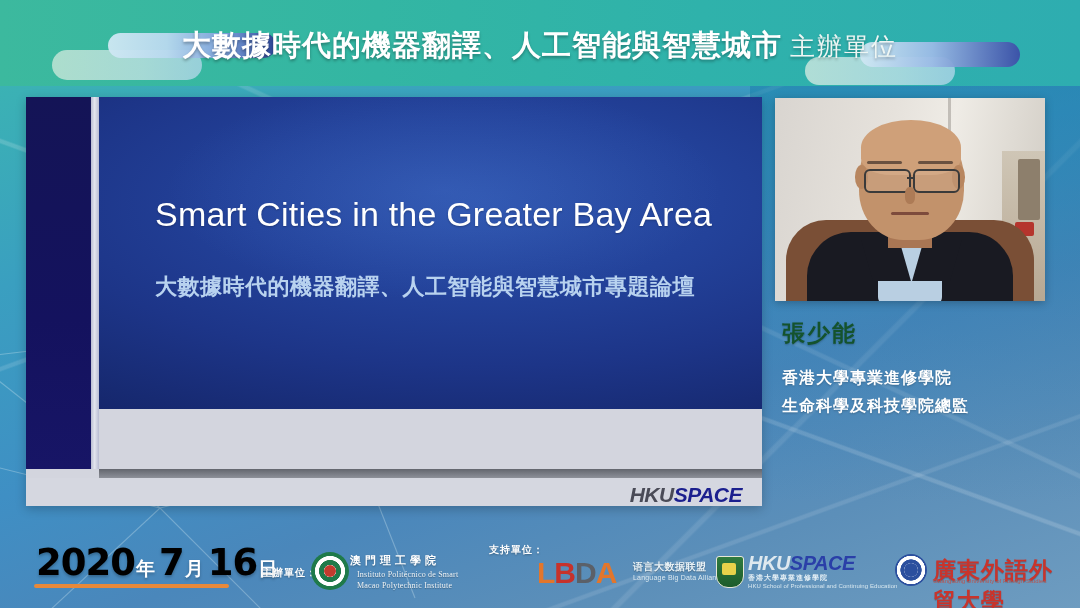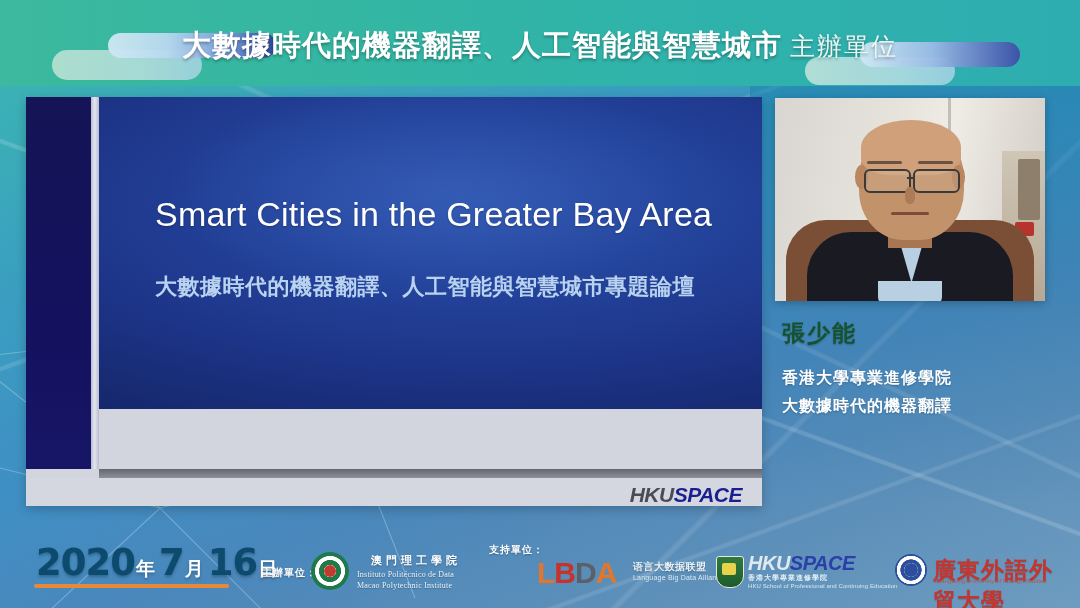--- a/index.html
+++ b/index.html
@@ -161,21 +161,21 @@
   .sp-line1{top:368px;}
   .sp-line2{top:396px;}
 
   
   .date{
     position:absolute;left:36px;top:541px;
     font-size:0;white-space:nowrap;
     font-family:"DejaVu Sans","Liberation Sans",sans-serif;
     text-shadow:0 2px 3px rgba(0,0,0,.25);
   }
-  .date .big{font-size:37px;font-weight:800;color:#0c4a6e;letter-spacing:-1px;}
+  .date .big{font-size:37px;font-weight:800;color:#000000;letter-spacing:-1px;}
   .date .unit{font-size:19px;font-weight:700;color:#fff;margin:0 4px 0 1px;}
   .date-underline{
     position:absolute;left:34px;top:584px;width:195px;height:4px;
     background:#e8893a;border-radius:2px;
   }
 
   .org-label{
     position:absolute;font-size:10px;color:#ffffff;font-weight:700;letter-spacing:1px;
     font-family:"DejaVu Sans","Liberation Sans",sans-serif;
     text-shadow:0 1px 2px rgba(0,0,0,.3);
@@ -187,21 +187,21 @@
   .mpi{position:absolute;left:311px;top:548px;width:180px;height:46px;}
   .mpi-crest{
     position:absolute;left:0;top:4px;width:38px;height:38px;border-radius:50%;
     background:radial-gradient(circle at 50% 50%,#ffffff 0 22%,#1f7a4a 24% 40%,#ffffff 42% 55%,#1f7a4a 57% 72%,#ffffff 74% 84%,#1f7a4a 86% 100%);
   }
   .mpi-crest::after{
     content:"";position:absolute;left:13px;top:13px;width:12px;height:12px;border-radius:50%;
     background:#c23b2e;
   }
   .mpi-cn{
-    position:absolute;left:60px;top:5px;font-size:11px;font-weight:700;color:#ffffff;letter-spacing:4px;
+    position:absolute;left:39px;top:5px;font-size:11px;font-weight:700;color:#ffffff;letter-spacing:4px;
     font-family:"DejaVu Sans","Liberation Sans",sans-serif;text-shadow:0 1px 2px rgba(0,0,0,.3);
   }
   .mpi-pt,.mpi-en{
     position:absolute;left:46px;font-size:8px;color:#f0f4f6;letter-spacing:.2px;white-space:nowrap;
     font-family:"Liberation Serif","DejaVu Serif",serif;text-shadow:0 1px 1px rgba(0,0,0,.3);
   }
   .mpi-pt{top:22px;}
   .mpi-en{top:33px;}
 
   
@@ -308,34 +308,34 @@
       <div class="cam-glass cam-glassL"></div>
       <div class="cam-glass cam-glassR"></div>
       <div class="cam-bridge"></div>
       <div class="cam-nose"></div>
       <div class="cam-mouth"></div>
     </div>
   </div>
 
   <div class="sp-name">張少能</div>
   <div class="sp-line sp-line1">香港大學專業進修學院</div>
-  <div class="sp-line sp-line2">大數據時代的機器翻譯</div>
+  <div class="sp-line sp-line2">生命科學及科技學院總監</div>
 
   <div class="date">
     <span class="big">2020</span><span class="unit">年</span><span class="big">7</span><span class="unit">月</span><span class="big">16</span><span class="unit">日</span>
   </div>
   <div class="date-underline"></div>
 
   <div class="org-label lbl-host">主辦單位：</div>
   <div class="org-label lbl-support">支持單位：</div>
 
   <div class="mpi">
     <div class="mpi-crest"></div>
     <div class="mpi-cn">澳門理工學院</div>
-    <div class="mpi-pt">Instituto Politécnico de Data</div>
+    <div class="mpi-pt">Instituto Politécnico de Smart</div>
     <div class="mpi-en">Macao Polytechnic Institute</div>
   </div>
 
   <div class="lbda">
     <div class="lbda-word"><span class="c1">L</span><span class="c2">B</span><span class="c3">D</span><span class="c4">A</span></div>
     <div class="lbda-cn">语言大数据联盟</div>
     <div class="lbda-en">Language Big Data Alliance</div>
   </div>
 
   <div class="hkusp">

